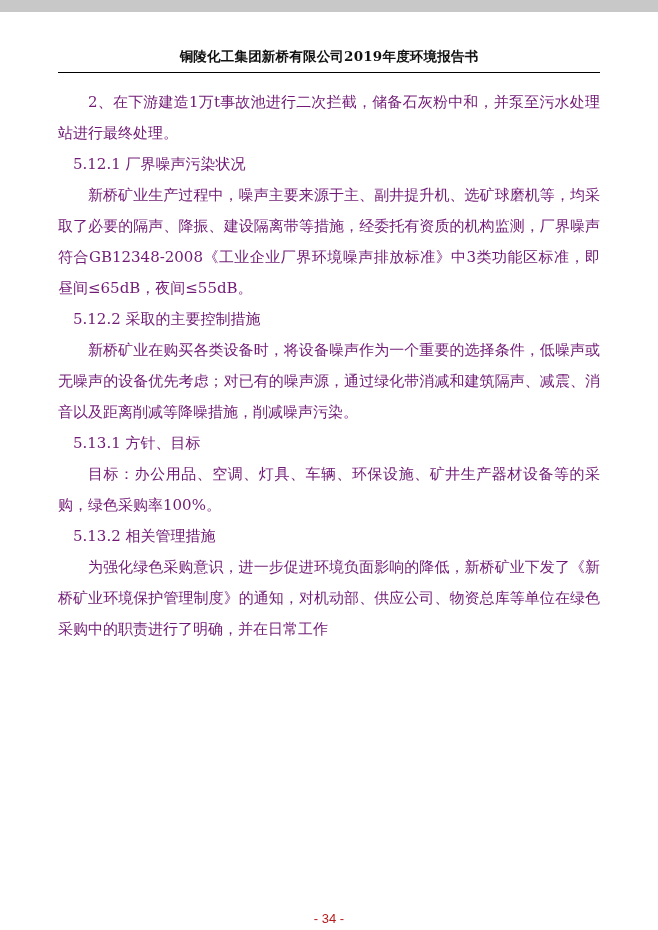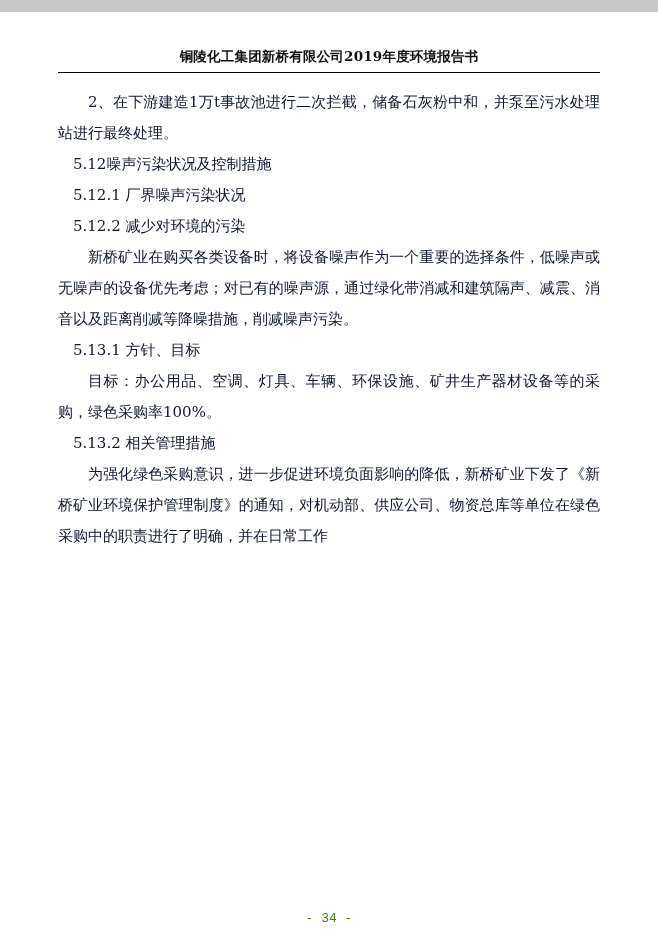--- a/index.html
+++ b/index.html
@@ -36,52 +36,52 @@
   .header-rule {
     border-bottom: 1.1px solid #000;
     margin: 0 0 14px 0;
   }
   .body-text p {
     margin: 0 0 0 0;
     font-size: 15px;
     line-height: 31px;
     text-align: justify;
     text-justify: inter-ideograph;
-    color: #0f172a;
+    color: #701a75;
   }
   .indent2 { text-indent: 30px; }
   .indent1 { text-indent: 15px; }
   .sec-head {
     margin-top: 0;
   }
   .footer {
     position: absolute;
     left: 0;
     right: 0;
     bottom: 16px;
     text-align: center;
     font-size: 13px;
-    color: #4d7c0f;
-    font-family: Liberation Mono, monospace;
+    color: #b91c1c;
+    font-family: Liberation Sans, sans-serif;
   }
 </style>
 </head>
 <body>
 
 <div class="page">
   <div class="content">
 
     <div class="header">铜陵化工集团新桥有限公司2019年度环境报告书</div>
     <div class="header-rule"></div>
 
     <div class="body-text">
       <p class="indent2">2、在下游建造1万t事故池进行二次拦截，储备石灰粉中和，并泵至污水处理站进行最终处理。</p>
-      <p class="indent1 sec-head">5.12噪声污染状况及控制措施</p>
       <p class="indent1 sec-head">5.12.1  厂界噪声污染状况</p>
-      <p class="indent1 sec-head">5.12.2  减少对环境的污染</p>
+      <p class="indent2">新桥矿业生产过程中，噪声主要来源于主、副井提升机、选矿球磨机等，均采取了必要的隔声、降振、建设隔离带等措施，经委托有资质的机构监测，厂界噪声符合GB12348-2008《工业企业厂界环境噪声排放标准》中3类功能区标准，即昼间≤65dB，夜间≤55dB。</p>
+      <p class="indent1 sec-head">5.12.2  采取的主要控制措施</p>
       <p class="indent2">新桥矿业在购买各类设备时，将设备噪声作为一个重要的选择条件，低噪声或无噪声的设备优先考虑；对已有的噪声源，通过绿化带消减和建筑隔声、减震、消音以及距离削减等降噪措施，削减噪声污染。</p>
       <p class="indent1 sec-head">5.13.1  方针、目标</p>
       <p class="indent2">目标：办公用品、空调、灯具、车辆、环保设施、矿井生产器材设备等的采购，绿色采购率100%。</p>
       <p class="indent1 sec-head">5.13.2  相关管理措施</p>
       <p class="indent2">为强化绿色采购意识，进一步促进环境负面影响的降低，新桥矿业下发了《新桥矿业环境保护管理制度》的通知，对机动部、供应公司、物资总库等单位在绿色采购中的职责进行了明确，并在日常工作</p>
     </div>
 
   </div>
   <div class="footer">- 34 -</div>
 </div>

